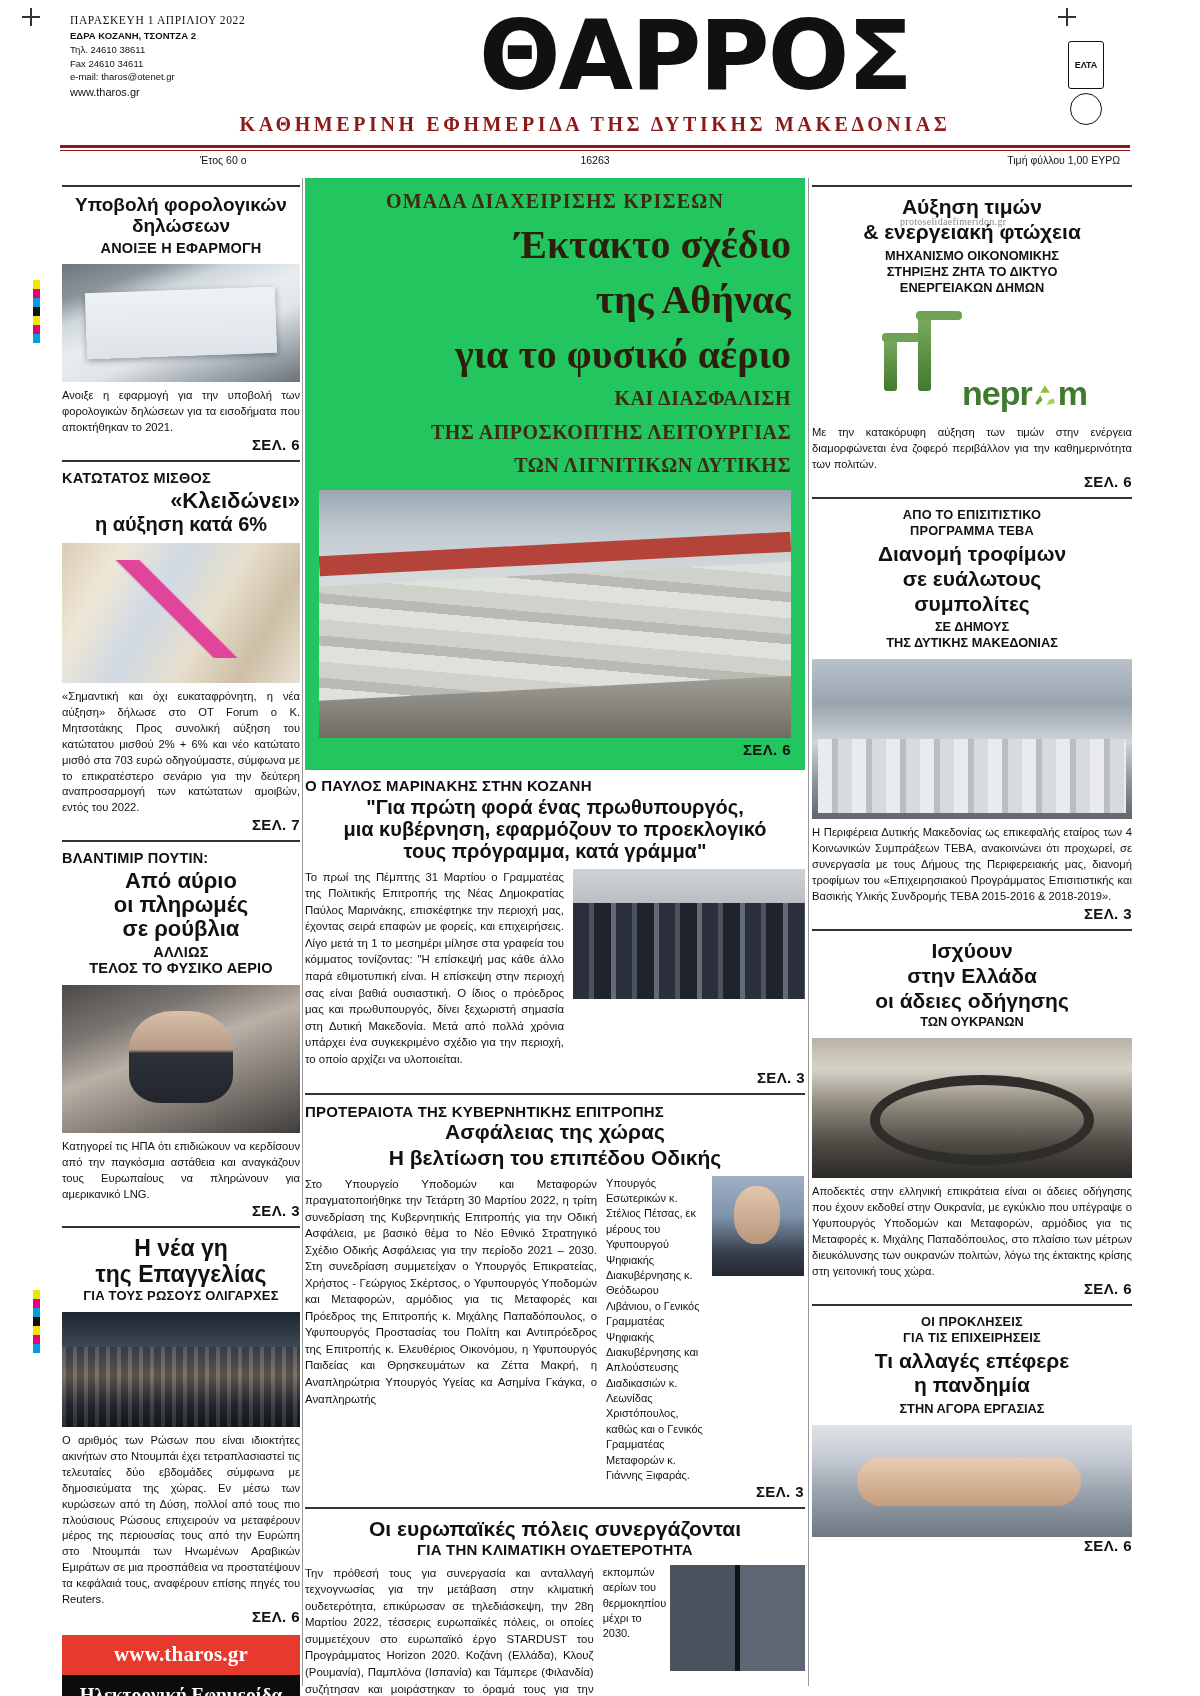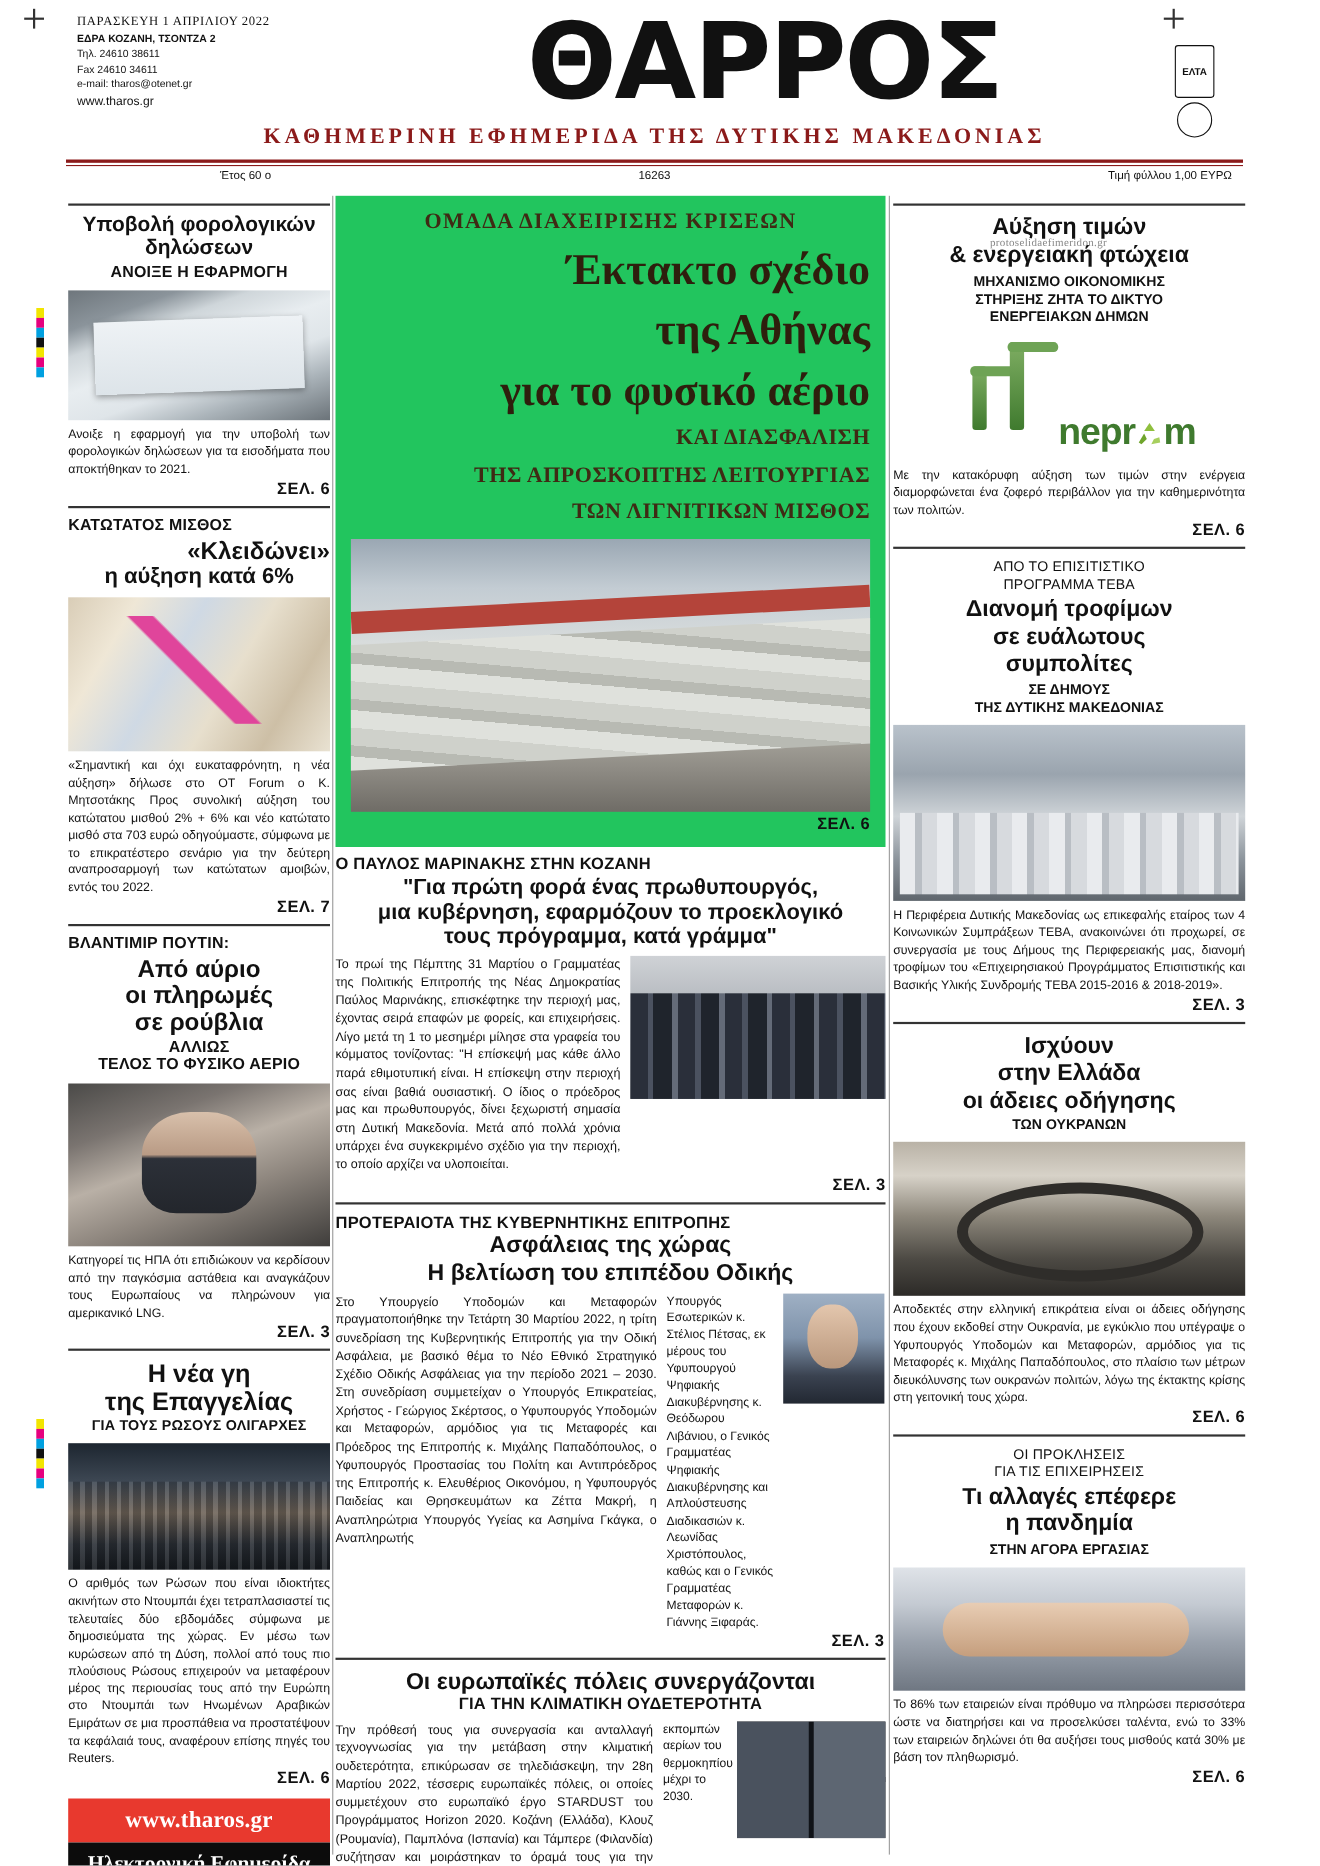--- a/index.html
+++ b/index.html
@@ -84,21 +84,21 @@
 
   .cap{font-size:11.2px;line-height:1.42;text-align:justify;margin-top:6px;}
 
   
   .lead{background:#22c55e;padding:12px 14px 12px;}
   .lead-kick{text-align:center;font-family:"Liberation Serif",serif;font-weight:bold;font-size:20px;color:#3f2a14;letter-spacing:1.2px;}
   .lead-hl{text-align:right;font-family:"Liberation Serif",serif;font-weight:bold;color:#2e1f0d;font-size:40px;line-height:1.12;margin-top:10px;}
   .lead-sub{text-align:right;font-family:"Liberation Serif",serif;font-weight:bold;color:#3f2a14;font-size:20px;line-height:1.22;margin-top:9px;letter-spacing:.5px;}
 
   .rc-hl{text-align:center;font-weight:bold;font-size:21px;line-height:1.18;}
-  .rc-kick{text-align:center;font-weight:normal;font-size:12.8px;line-height:1.25;letter-spacing:.2px;}
+  .rc-kick{text-align:center;font-weight:bold;font-size:12.8px;line-height:1.25;letter-spacing:.2px;}
   .rc-sub{text-align:center;font-weight:bold;font-size:12.8px;line-height:1.25;}
 
   .wm{position:absolute;color:#888;font-size:10px;font-family:"Liberation Serif",serif;letter-spacing:.3px;}
 
   .tharos-box{margin-top:10px;}
   .tb-red{background:#e8392e;text-align:center;padding:7px 0 8px;}
   .tb-red span{color:#fff;font-family:"Liberation Serif",serif;font-weight:bold;font-size:21px;letter-spacing:.2px;}
   .tb-blk{background:#0c0c0c;text-align:center;padding:9px 0 12px;}
   .tb-blk .l1{color:#fff;font-family:"Liberation Serif",serif;font-weight:bold;font-size:19px;display:block;}
 
@@ -224,21 +224,21 @@
 
   <div class="col-mid">
 
     <div class="lead">
       <div class="lead-kick">ΟΜΑΔΑ ΔΙΑΧΕΙΡΙΣΗΣ ΚΡΙΣΕΩΝ</div>
       <div class="lead-hl">Έκτακτο σχέδιο</div>
       <div class="lead-hl">της Αθήνας</div>
       <div class="lead-hl">για το φυσικό αέριο</div>
       <div class="lead-sub">ΚΑΙ ΔΙΑΣΦΑΛΙΣΗ</div>
       <div class="lead-sub">ΤΗΣ ΑΠΡΟΣΚΟΠΤΗΣ ΛΕΙΤΟΥΡΓΙΑΣ</div>
-      <div class="lead-sub">ΤΩΝ ΛΙΓΝΙΤΙΚΩΝ ΜΙΣΘΟΣ</div>
+      <div class="lead-sub">ΤΩΝ ΛΙΓΝΙΤΙΚΩΝ ΔΥΤΙΚΗΣ</div>
       <div class="photo ph-pipes" style="height:248px;margin-top:12px;"></div>
       <div class="sel" style="margin-top:3px;">ΣΕΛ. 6</div>
     </div>
 
     <div style="margin-top:7px;">
       <div class="kicker" style="font-size:15px;">Ο ΠΑΥΛΟΣ ΜΑΡΙΝΑΚΗΣ ΣΤΗΝ ΚΟΖΑΝΗ</div>
       <div class="hl" style="font-size:20px;text-align:center;margin-top:2px;">"Για πρώτη φορά ένας πρωθυπουργός,</div>
       <div class="hl" style="font-size:20px;text-align:center;">μια κυβέρνηση, εφαρμόζουν το προεκλογικό</div>
       <div class="hl" style="font-size:20px;text-align:center;">τους πρόγραμμα, κατά γράμμα"</div>
       <div class="row" style="margin-top:7px;">
@@ -340,20 +340,19 @@
     </div>
 
     <div>
       <div class="hr"></div>
       <div class="rc-kick">ΟΙ ΠΡΟΚΛΗΣΕΙΣ</div>
       <div class="rc-kick">ΓΙΑ ΤΙΣ ΕΠΙΧΕΙΡΗΣΕΙΣ</div>
       <div class="rc-hl" style="margin-top:3px;">Τι αλλαγές επέφερε</div>
       <div class="rc-hl">η πανδημία</div>
       <div class="rc-sub" style="margin-top:3px;">ΣΤΗΝ ΑΓΟΡΑ ΕΡΓΑΣΙΑΣ</div>
       <div class="photo ph-hands" style="height:112px;margin-top:8px;"></div>
-      <div class="cap">Το 86% των εταιρειών είναι πρόθυμο να πληρώσει περισσότερα ώστε να διατηρήσει και να προσελκύσει ταλέντα, ενώ το 33% των εταιρειών δηλώνει ότι θα αυξήσει τους μισθούς κατά 30% με βάση τον πληθωρισμό.</div>
       <div class="sel">ΣΕΛ. 6</div>
     </div>
   </div>
 
   <div class="wm" style="left:900px;top:216px;">protoselidaefimeridon.gr</div>
 
 </div>
 
 </body></html>

